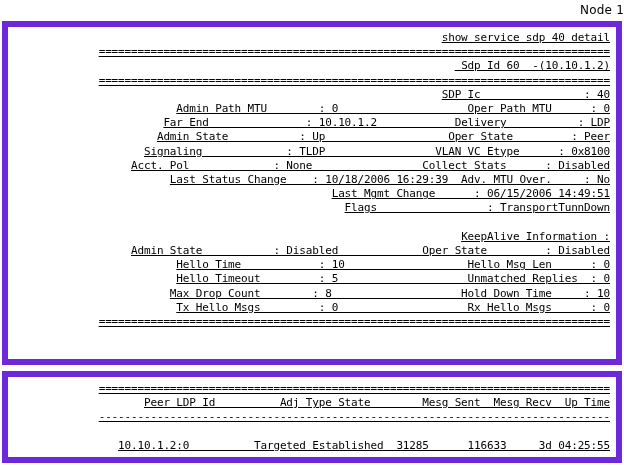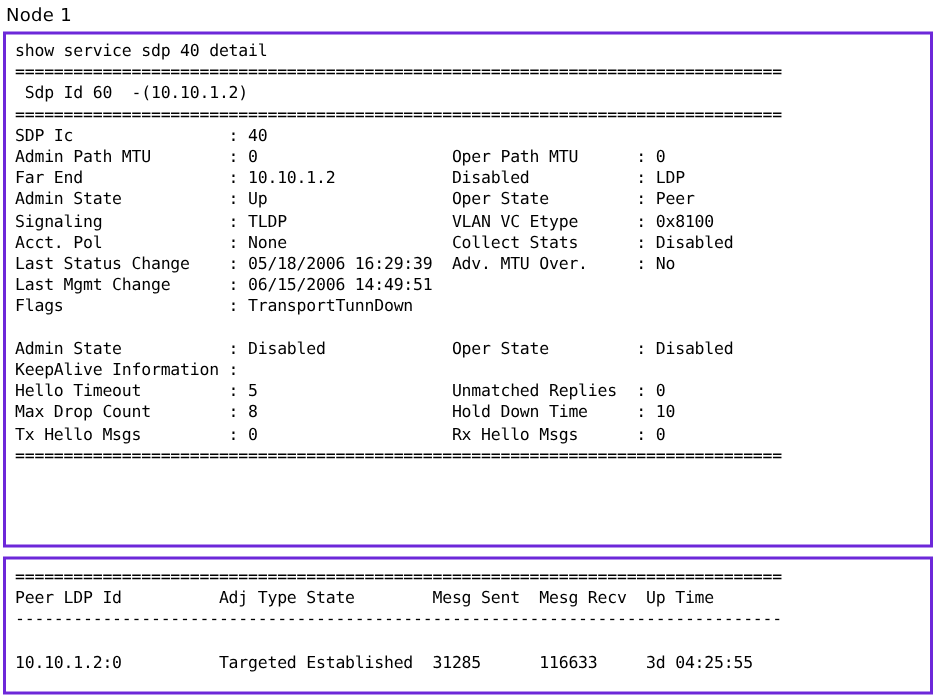--- a/index.html
+++ b/index.html
@@ -12,33 +12,35 @@
     height: 465px;
     font-family: "DejaVu Sans Mono", monospace;
     color: #000000;
     overflow: hidden;
   }
   .page {
     position: relative;
     width: 624px;
     height: 394px;
     box-sizing: border-box;
+    text-align: right;
   }
   .node-title {
     font-family: "DejaVu Sans", sans-serif;
     font-size: 12px;
     padding: 3px 0 4px 4px;
     color: #000;
     letter-spacing: 0.2px;
   }
   .cli-box {
-    border: 2px solid #6d28d9;
+    border: 6px solid #6d28d9;
     margin: 0 2px 0 2px;
     padding: 4px 6px 16px 6px;
     box-sizing: border-box;
+    text-decoration: underline;
   }
   .cli-box.top {
     height: 344px;
   }
   .cli-box.bottom {
     height: 92px;
     margin-top: 6px;
     padding-top: 5px;
   }
   pre {
@@ -62,30 +64,31 @@
 
   <div class="node-title">Node 1</div>
 
   <div class="cli-box top">
     <pre>show service sdp 40 detail</pre>
     <pre>===============================================================================</pre>
     <pre> Sdp Id 60  -(10.10.1.2)</pre>
     <pre>===============================================================================</pre>
     <pre>SDP Ic                : 40</pre>
     <pre>Admin Path MTU        : 0                    Oper Path MTU      : 0</pre>
-    <pre>Far End               : 10.10.1.2            Disabled           : LDP</pre>
+    <pre>Far End               : 10.10.1.2            Delivery           : LDP</pre>
     <pre>Admin State           : Up                   Oper State         : Peer</pre>
     <pre>Signaling             : TLDP                 VLAN VC Etype      : 0x8100</pre>
     <pre>Acct. Pol             : None                 Collect Stats      : Disabled</pre>
-    <pre>Last Status Change    : 05/18/2006 16:29:39  Adv. MTU Over.     : No</pre>
+    <pre>Last Status Change    : 10/18/2006 16:29:39  Adv. MTU Over.     : No</pre>
     <pre>Last Mgmt Change      : 06/15/2006 14:49:51</pre>
     <pre>Flags                 : TransportTunnDown</pre>
     <span class="blank"></span>
+    <pre>KeepAlive Information :</pre>
     <pre>Admin State           : Disabled             Oper State         : Disabled</pre>
-    <pre>KeepAlive Information :</pre>
+    <pre>Hello Time            : 10                   Hello Msg Len      : 0</pre>
     <pre>Hello Timeout         : 5                    Unmatched Replies  : 0</pre>
     <pre>Max Drop Count        : 8                    Hold Down Time     : 10</pre>
     <pre>Tx Hello Msgs         : 0                    Rx Hello Msgs      : 0</pre>
     <pre>===============================================================================</pre>
   </div>
 
   <div class="cli-box bottom">
     <pre>===============================================================================</pre>
     <pre>Peer LDP Id          Adj Type State        Mesg Sent  Mesg Recv  Up Time</pre>
     <pre>-------------------------------------------------------------------------------</pre>

